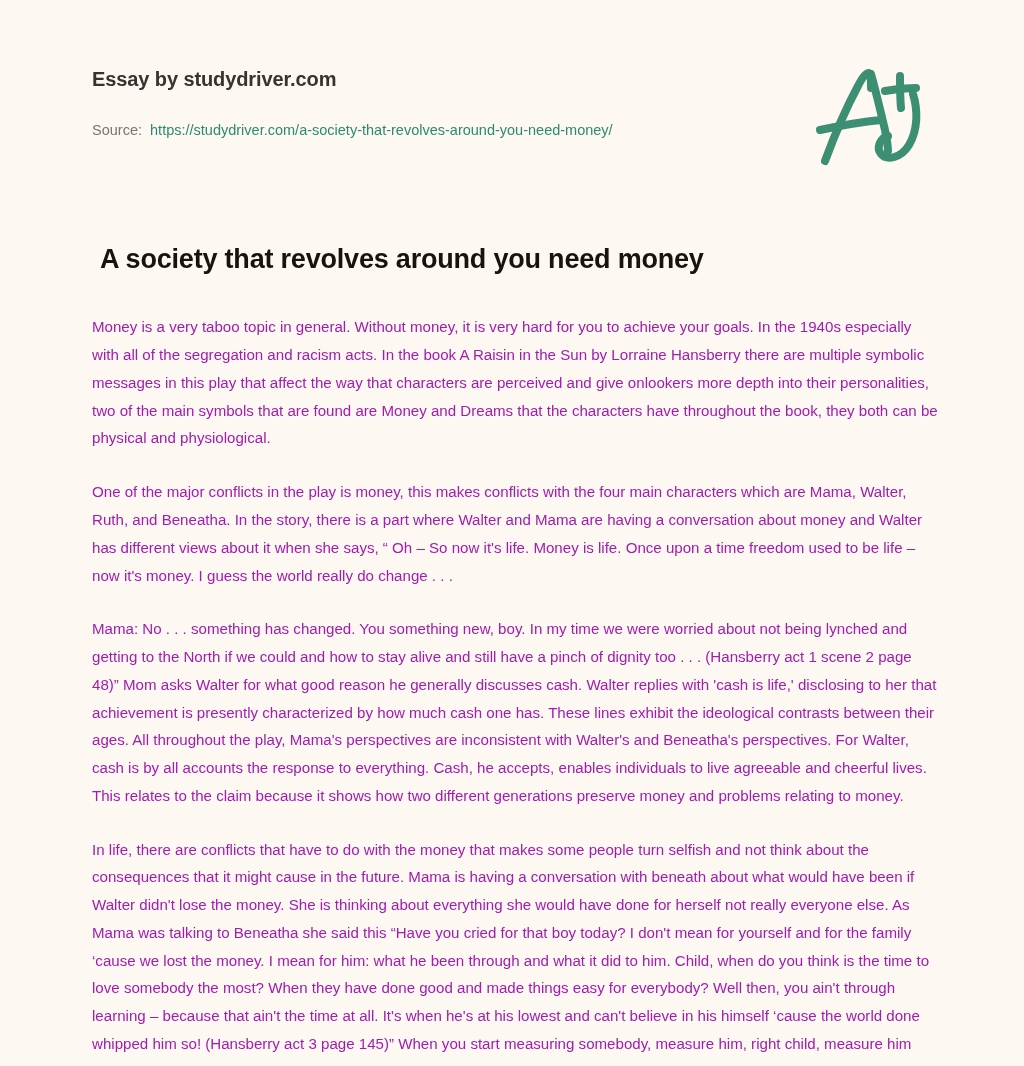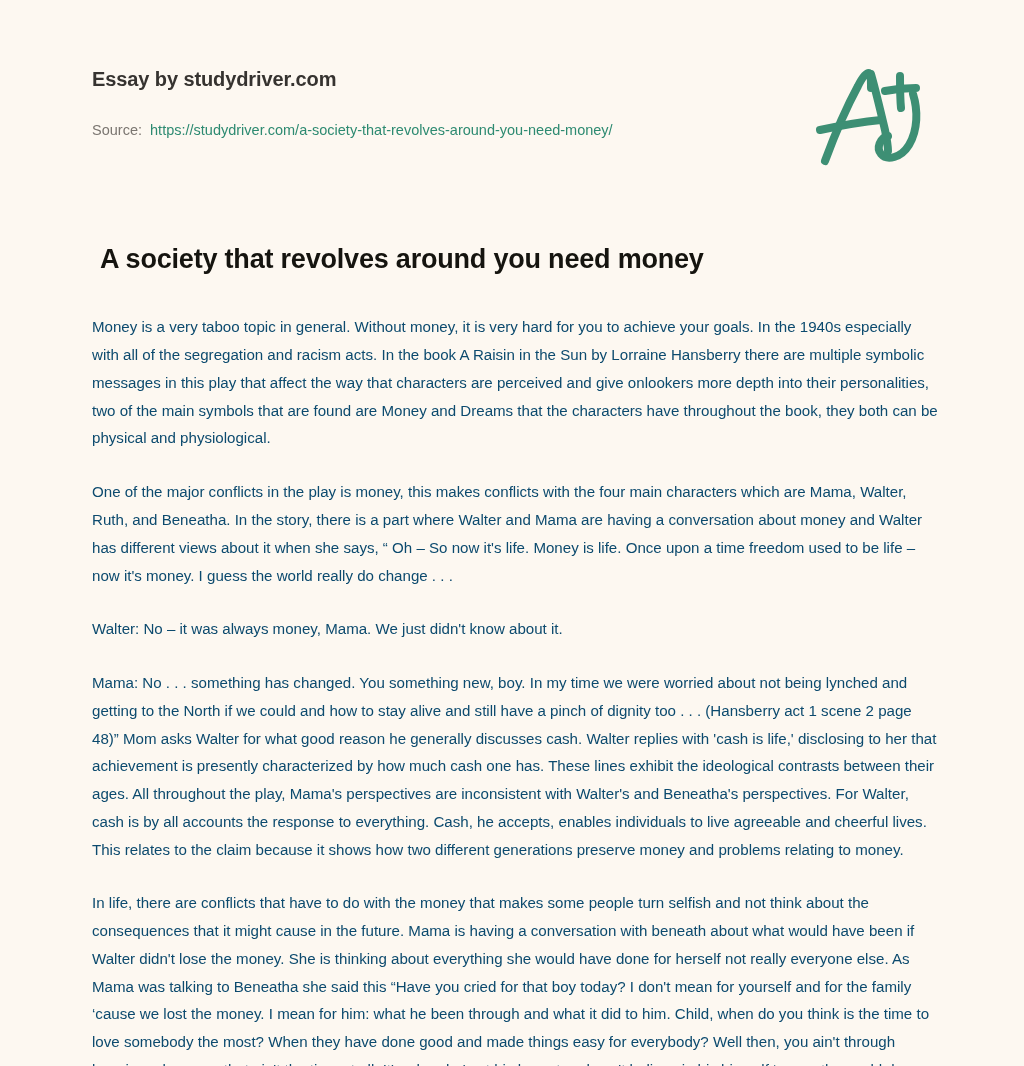--- a/index.html
+++ b/index.html
@@ -89,21 +89,21 @@
     color: #15140f;
     line-height: 1.2;
     margin: 0 0 38px 8px;
     letter-spacing: -0.2px;
   }
 
   .body-text p {
     margin: 0 0 26px 0;
     font-size: 15.1px;
     line-height: 1.84;
-    color: #0c4a6e;
+    color: #a21caf;
     text-align: left;
   }
 
   .body-text p:last-child {
     margin-bottom: 0;
   }
 </style>
 </head>
 <body>
 
@@ -137,20 +137,19 @@
 
   </div>
 
   <div class="article">
 
     <h1 class="article-title">A society that revolves around you need money</h1>
 
     <div class="body-text">
       <p>Money is a very taboo topic in general. Without money, it is very hard for you to achieve your goals. In the 1940s especially with all of the segregation and racism acts. In the book A Raisin in the Sun by Lorraine Hansberry there are multiple symbolic messages in this play that affect the way that characters are perceived and give onlookers more depth into their personalities, two of the main symbols that are found are Money and Dreams that the characters have throughout the book, they both can be physical and physiological.</p>
       <p>One of the major conflicts in the play is money, this makes conflicts with the four main characters which are Mama, Walter, Ruth, and Beneatha. In the story, there is a part where Walter and Mama are having a conversation about money and Walter has different views about it when she says, “ Oh – So now it's life. Money is life. Once upon a time freedom used to be life – now it's money. I guess the world really do change . . .</p>
-      <p>Walter: No – it was always money, Mama. We just didn't know about it.</p>
       <p>Mama: No . . . something has changed. You something new, boy. In my time we were worried about not being lynched and getting to the North if we could and how to stay alive and still have a pinch of dignity too . . . (Hansberry act 1 scene 2 page 48)” Mom asks Walter for what good reason he generally discusses cash. Walter replies with 'cash is life,' disclosing to her that achievement is presently characterized by how much cash one has. These lines exhibit the ideological contrasts between their ages. All throughout the play, Mama's perspectives are inconsistent with Walter's and Beneatha's perspectives. For Walter, cash is by all accounts the response to everything. Cash, he accepts, enables individuals to live agreeable and cheerful lives. This relates to the claim because it shows how two different generations preserve money and problems relating to money.</p>
       <p>In life, there are conflicts that have to do with the money that makes some people turn selfish and not think about the consequences that it might cause in the future. Mama is having a conversation with beneath about what would have been if Walter didn't lose the money. She is thinking about everything she would have done for herself not really everyone else. As Mama was talking to Beneatha she said this “Have you cried for that boy today? I don't mean for yourself and for the family ‘cause we lost the money. I mean for him: what he been through and what it did to him. Child, when do you think is the time to love somebody the most? When they have done good and made things easy for everybody? Well then, you ain't through learning – because that ain't the time at all. It's when he's at his lowest and can't believe in his himself ‘cause the world done whipped him so! (Hansberry act 3 page 145)” When you start measuring somebody, measure him, right child, measure him right. Make sure you did take into account what</p>
     </div>
 
   </div>
 
 </div>
 
 </body></html>

